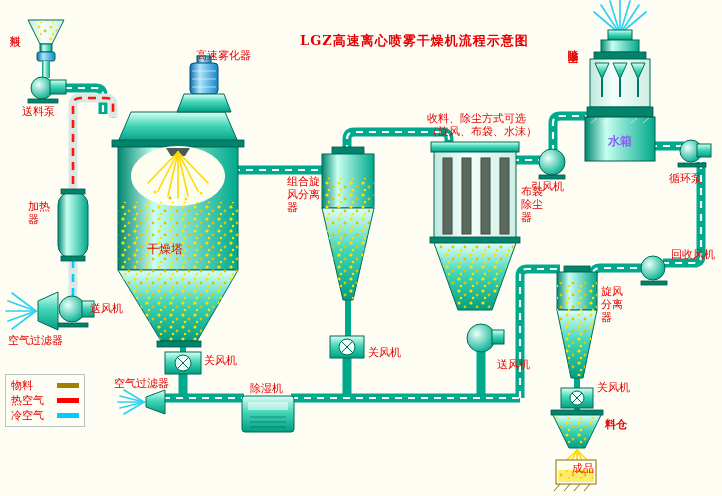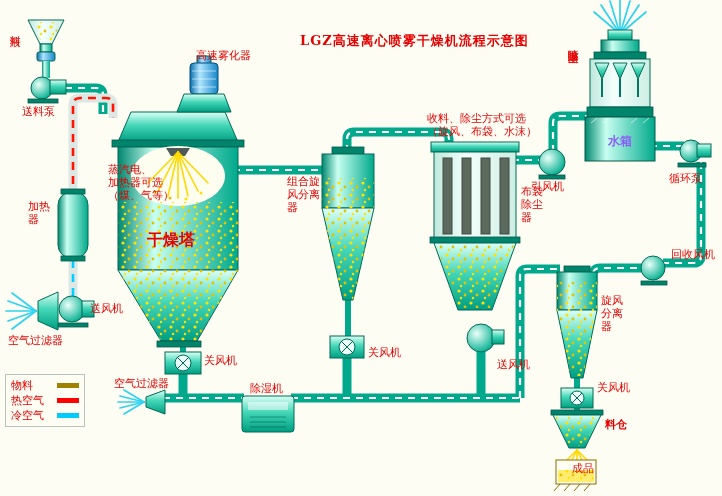--- a/index.html
+++ b/index.html
@@ -1,21 +1,21 @@
 <!DOCTYPE html>
 <html><head>
 <meta charset="utf-8">
 <style>
   html,body{margin:0;padding:0;background:#e9e9e9;}
   #stage{position:relative;width:722px;height:496px;background:#fdfdf4;overflow:hidden;
          font-family:"DejaVu Sans",sans-serif;}
   #stage svg{position:absolute;left:0;top:0;z-index:1;}
   .lbl{position:absolute;z-index:3;color:#e60000;font:11px/1.2 "DejaVu Sans",sans-serif;
        white-space:pre-line;pointer-events:none;}
-  .big{font-size:16px;font-weight:bold;}
+  .big{font-size:12px;font-weight:normal;margin-top:12px;}
   .vert{writing-mode:vertical-rl;text-orientation:upright;letter-spacing:1px;}
   .white{color:#8b5cf6;font-weight:bold;font-size:12px;}
   .title{position:absolute;left:300px;top:32px;z-index:3;color:#e60000;
          font:bold 13px "DejaVu Serif",serif;letter-spacing:1px;}
   .legend-box{position:absolute;left:5px;top:374px;width:80px;z-index:3;
               border:1px solid #b9c4c0;padding:3px 5px;box-sizing:border-box;}
   .lg-row{display:flex;align-items:center;justify-content:space-between;height:15px;}
   .lg-lbl{color:#e60000;font-size:11px;}
   .chip{display:inline-block;width:22px;height:5px;}
   .chip-m{background:#a08000;}
@@ -317,42 +317,39 @@
   </g>
 </svg>
 
 <div class="title">LGZ高速离心喷雾干燥机流程示意图</div>
 
 <div class="lbl vert" style="left:8px;top:26px;">料液</div>
 <div class="lbl" style="left:22px;top:105px;">送料泵</div>
 <div class="lbl" style="left:196px;top:49px;">高速雾化器</div>
 <div class="lbl" style="left:28px;top:200px;">加热
 器</div>
-<div class="lbl" style="left:108px;top:163px;">蒸汽电、
-加热器可选
-（煤、气等）</div>
 <div class="lbl big" style="left:147px;top:230px;">干燥塔</div>
 <div class="lbl" style="left:8px;top:334px;">空气过滤器</div>
 <div class="lbl" style="left:90px;top:302px;">送风机</div>
 <div class="lbl" style="left:287px;top:175px;">组合旋
 风分离
 器</div>
 <div class="lbl" style="left:204px;top:354px;">关风机</div>
 <div class="lbl" style="left:368px;top:346px;">关风机</div>
 <div class="lbl" style="left:521px;top:185px;">布袋
 除尘
 器</div>
 <div class="lbl" style="left:427px;top:112px;">收料、除尘方式可选
 （旋风、布袋、水沫）</div>
 <div class="lbl" style="left:531px;top:180px;">引风机</div>
 <div class="lbl vert" style="left:566px;top:40px;">喷淋除尘器</div>
 <div class="lbl white" style="left:608px;top:134px;">水箱</div>
 <div class="lbl" style="left:669px;top:172px;">循环泵</div>
 <div class="lbl" style="left:671px;top:248px;">回收风机</div>
-<div class="lbl" style="left:601px;top:294px;">旋风
+<div class="lbl" style="left:601px;top:286px;font-family:Liberation Mono, monospace;">旋风
 分离
 器</div>
 <div class="lbl" style="left:597px;top:381px;">关风机</div>
 <div class="lbl" style="left:605px;top:418px;font-weight:bold;">料仓</div>
 <div class="lbl" style="left:572px;top:462px;">成品</div>
 <div class="lbl" style="left:497px;top:358px;">送风机</div>
 <div class="lbl" style="left:250px;top:382px;">除湿机</div>
 <div class="lbl" style="left:114px;top:377px;">空气过滤器</div>
 
 <div class="legend-box">

